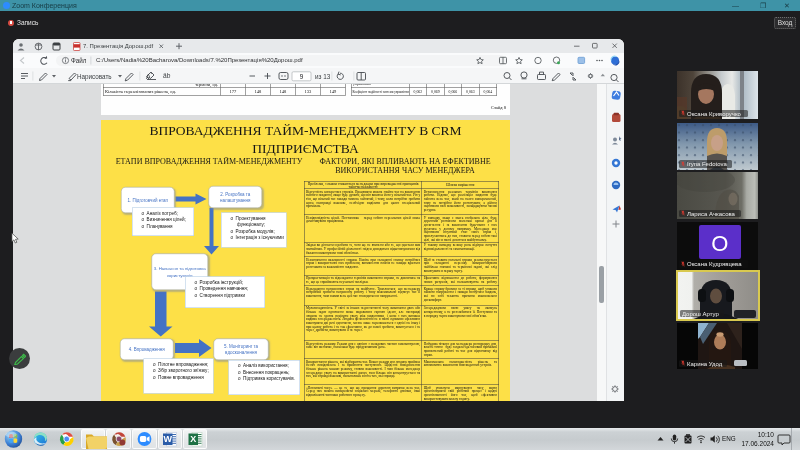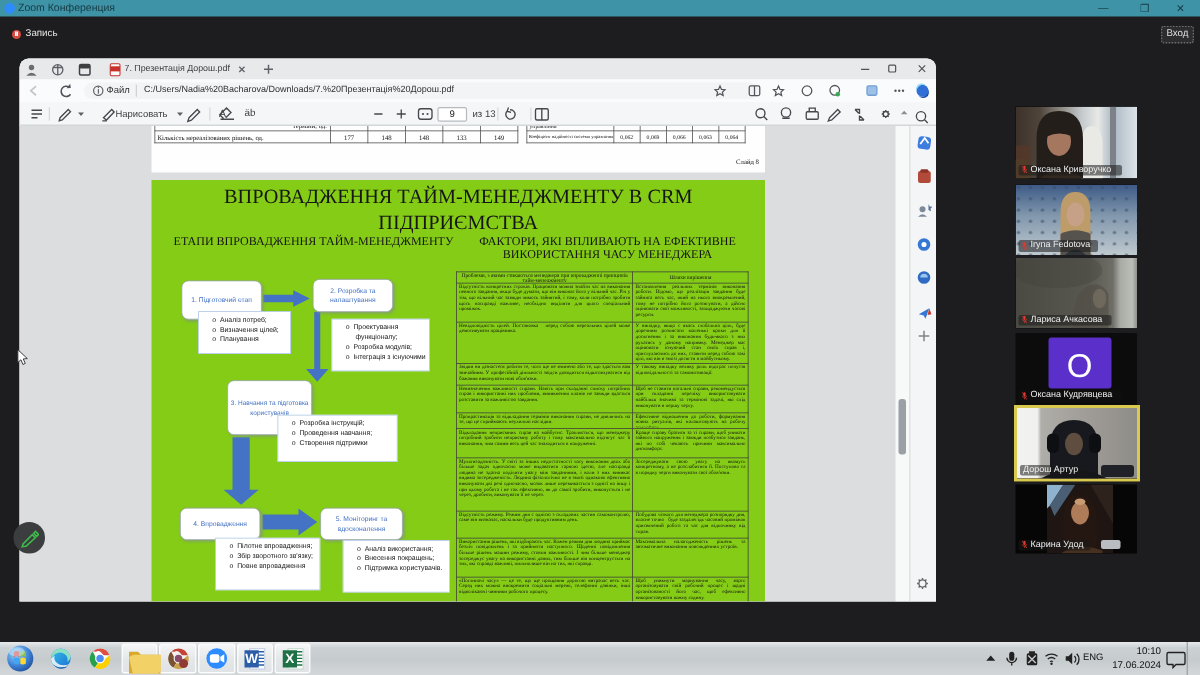--- a/index.html
+++ b/index.html
@@ -28,21 +28,21 @@
   
   #browser { left:13px; top:39px; width:611px; height:362px; background:#fff; border-radius:6px 6px 0 0; }
   #tabbar { left:0; top:0; width:611px; height:14px; background:#e7e9eb; border-radius:6px 6px 0 0; }
   #addrbar { left:0; top:14px; width:611px; height:15px; background:#fafbfc; }
   #pill { left:43px; top:2px; width:450px; height:11px; background:#f3f4f5; border-radius:5.5px; }
   #pdfbar { left:0; top:29px; width:611px; height:16px; background:#f5f6f7; border-bottom:1px solid #d4d7d9; }
   #content { left:0; top:45px; width:611px; height:317px; background:#dcddde; overflow:hidden; }
 
   
   #page1 { left:88px; top:0; width:409px; height:31px; background:#fefefe; overflow:hidden; }
-  #page2 { left:88px; top:36px; width:409px; height:281px; background:#84cc16; overflow:hidden; }
+  #page2 { left:88px; top:36px; width:409px; height:281px; background:#fde047; overflow:hidden; }
   #p2in { width:818px; height:562px; transform:scale(.5); transform-origin:0 0; position:relative;
       font-family:"Liberation Serif", serif; color:#111; }
   .fbox { position:absolute; background:#fff; border:1.3px solid #98a2ae; border-radius:9px;
       box-shadow:2.5px 2.5px 3px rgba(130,140,155,.5); color:#4472c4; font-size:9px; line-height:12.5px;
       font-family:"Liberation Sans",sans-serif; display:flex; align-items:center; justify-content:center;
       text-align:center; padding:0 4px; }
   .bbox { position:absolute; background:#fff; border:1px solid #a9c5e2; color:#141414; font-size:9.2px;
       line-height:13px; font-family:"Liberation Sans",sans-serif; padding:4px 2px 0 18px; }
   #ptable { position:absolute; left:406px; top:122px; width:390px; border-collapse:collapse;
       font-size:6.9px; line-height:7.35px; color:#141414; }

